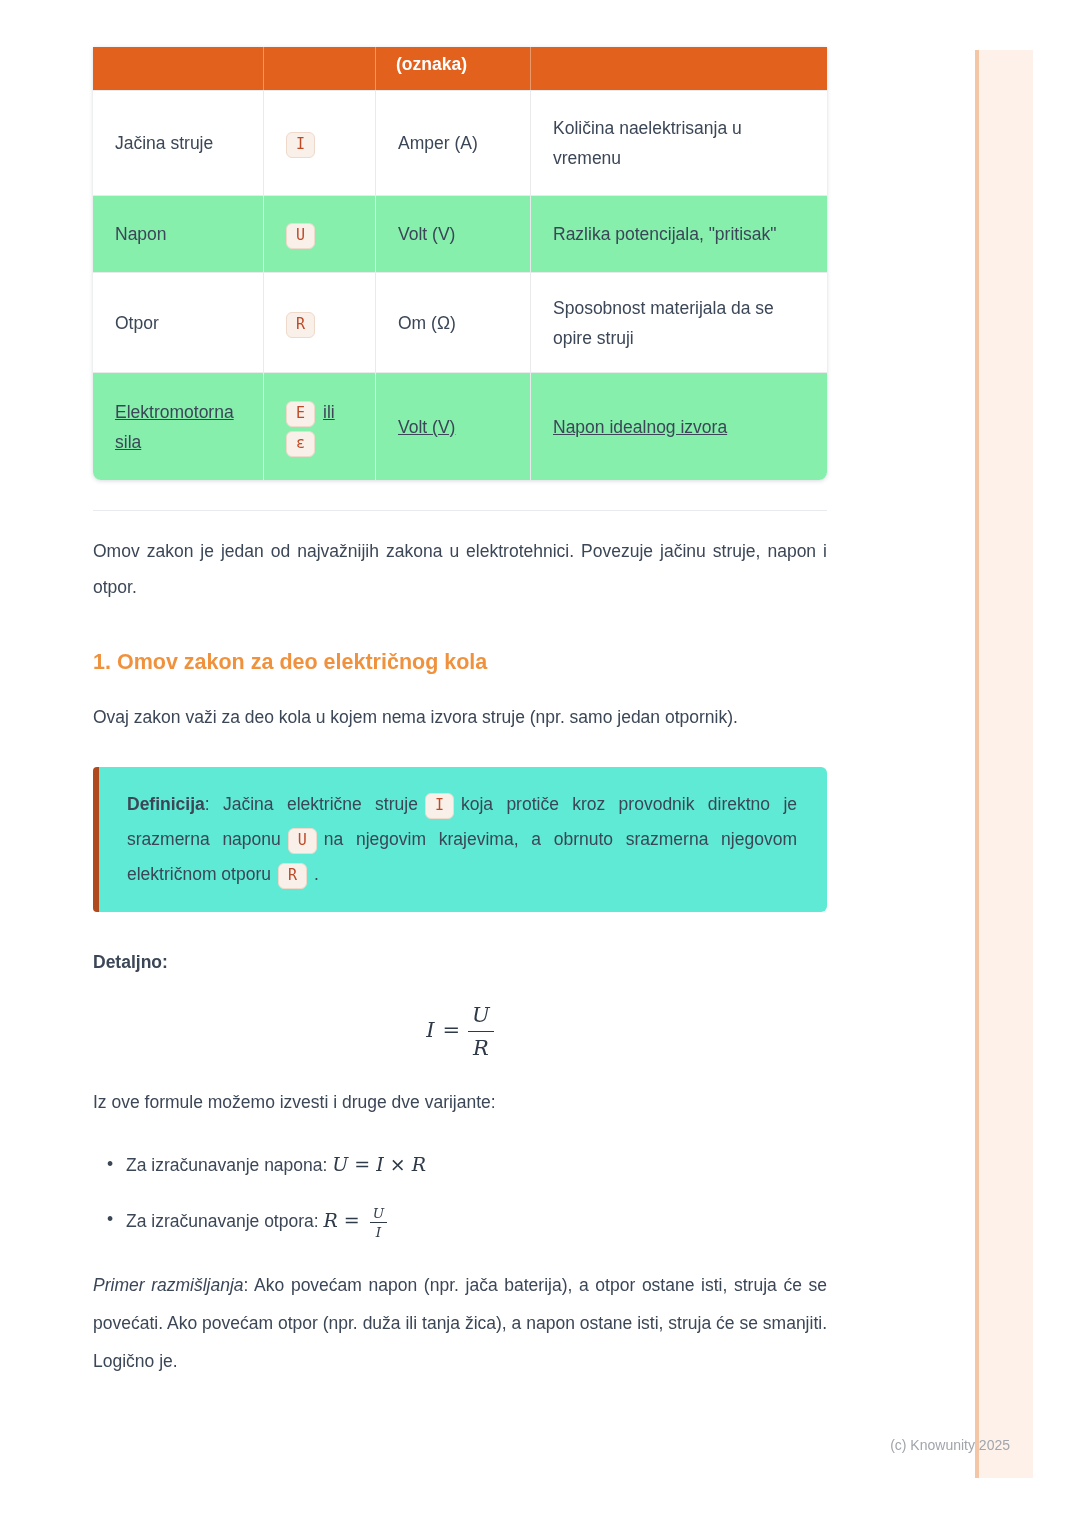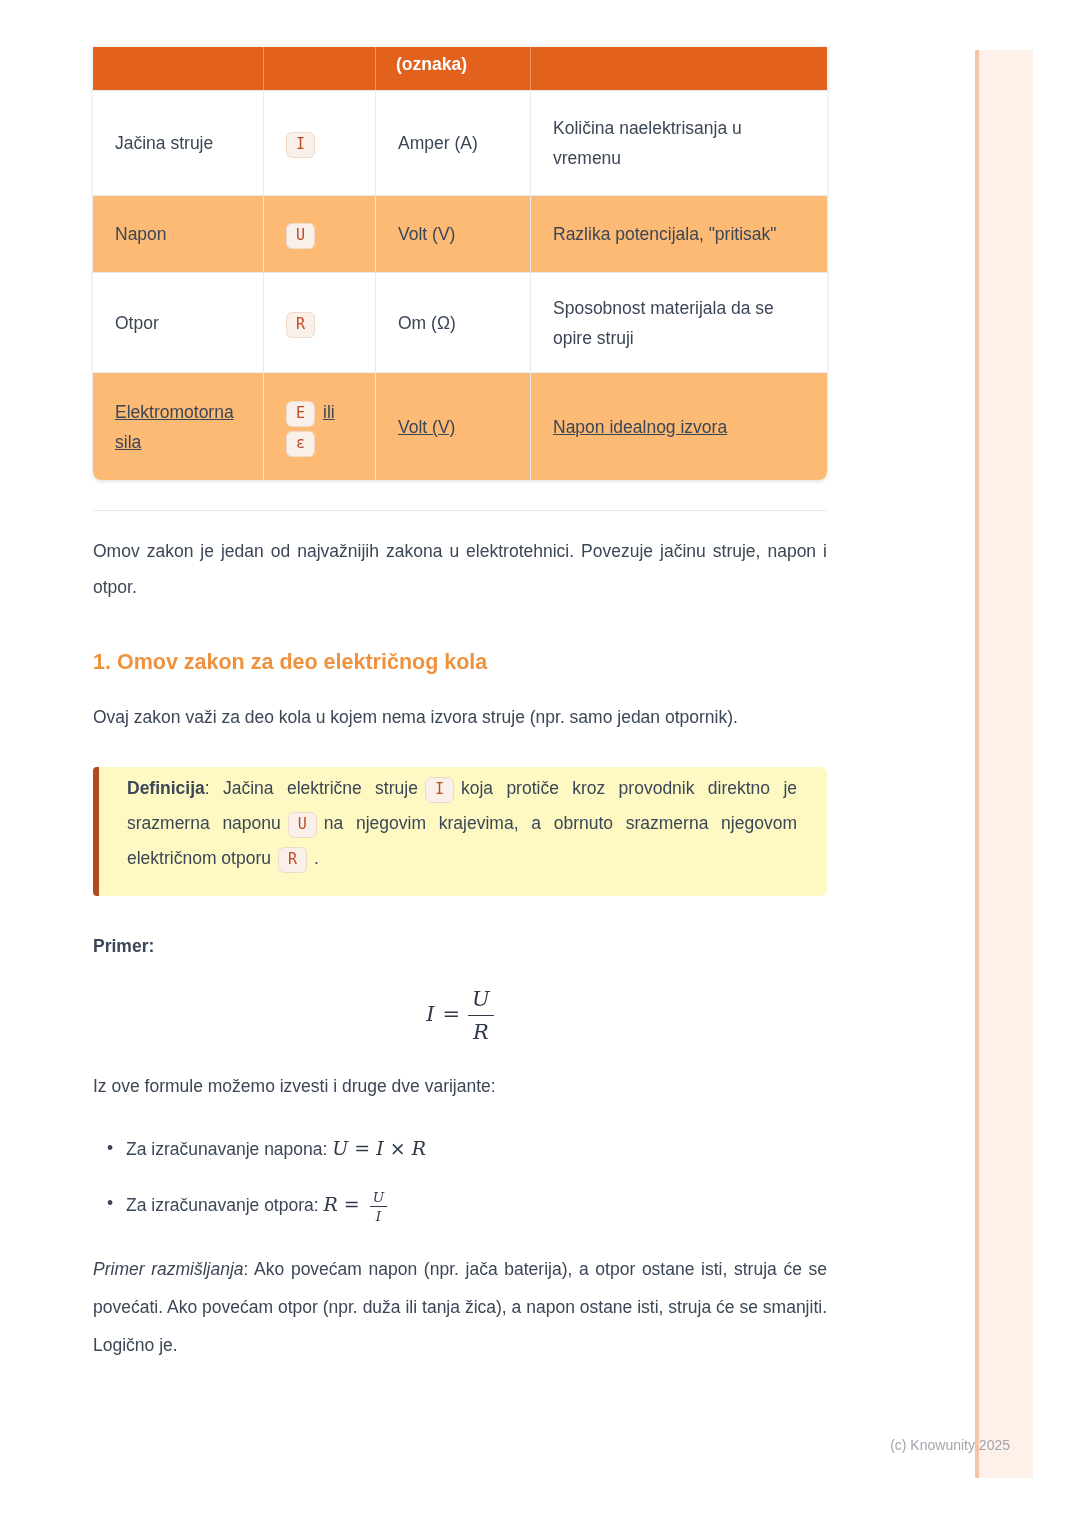--- a/index.html
+++ b/index.html
@@ -25,21 +25,21 @@
     background:#ffffff;
   }
   .trow { display:grid; grid-template-columns:170px 112px 155px 297px; }
   .thead { background:#e2611c; height:43px; }
   .thead .cell {
     color:#ffffff; font-weight:bold; font-size:17.5px;
     padding:7px 0 0 20px; border-left:1px solid rgba(255,255,255,.35);
   }
   .thead .cell:first-child { border-left:none; }
   .tbody-row { background:#ffffff; border-top:1px solid #e9eaec; }
-  .tbody-row.alt { background:#fdba74; }
+  .tbody-row.alt { background:#86efac; }
   .tbody-row .cell {
     display:flex; flex-direction:column; justify-content:center;
     padding:14px 20px 14px 22px; font-size:17.5px; line-height:30px;
     border-left:1px solid #e9eaec; color:#3b4656;
   }
   .tbody-row .cell:first-child { border-left:none; }
   .r1 { height:105px; } .r2 { height:77px; } .r3 { height:100px; } .r4 { height:108px;text-decoration:underline; }
 
   .badge {
     display:inline-block; background:#faf0ea; border:1px solid #eed9ca;
@@ -53,22 +53,22 @@
   
   .divider { border:none; border-top:1px solid #e8eaed; margin-top:30px; }
 
   h2 { margin-top:37px; font-size:27px; line-height:32px; color:#f0923d; font-weight:bold; }
   h3 { margin-top:44px; font-size:21.5px; line-height:26px; color:#f0923d; font-weight:bold; }
 
   p.body-p { margin-top:22px; font-size:17.5px; line-height:36px; color:#3b4656; text-align:justify; }
   p.single { margin-top:24px; text-align:left; }
 
   .defbox {
-    margin-top:32px; background:#fef9c3; border-left:6px solid #b04a1e;
-    border-radius:4px 6px 6px 4px; padding:4px 30px 20px 28px;
+    margin-top:32px; background:#5eead4; border-left:6px solid #b04a1e;
+    border-radius:4px 6px 6px 4px; padding:20px 30px 20px 28px;
     font-size:17.5px; line-height:35px; text-align:justify; color:#3b4656;
   }
   .defbox .badge { margin:0 7px; }
   .def-label { font-weight:bold; }
 
   .formula-label { margin-top:40px; font-size:17.5px; font-weight:bold; color:#3b4656; }
 
   .formula-wrap {
     margin-top:30px; text-align:center;
     font-family:"DejaVu Serif","Liberation Serif",serif;
@@ -163,21 +163,21 @@
   <p class="body-p">Omov zakon je jedan od najvažnijih zakona u elektrotehnici. Povezuje jačinu struje, napon i otpor.</p>
 
   <h3>1. Omov zakon za deo električnog kola</h3>
 
   <p class="body-p single">Ovaj zakon važi za deo kola u kojem nema izvora struje (npr. samo jedan otpornik).</p>
 
   <div class="defbox">
     <span class="def-label">Definicija</span><span>: Jačina električne struje</span><span class="badge">I</span><span>koja protiče kroz provodnik direktno je srazmerna naponu</span><span class="badge">U</span><span>na njegovim krajevima, a obrnuto srazmerna njegovom električnom otporu</span><span class="badge">R</span><span>.</span>
   </div>
 
-  <p class="formula-label">Primer:</p>
+  <p class="formula-label">Detaljno:</p>
 
   <div class="formula-wrap">
     <span class="math-var">I</span><span class="math-eq">=</span><span class="frac"><span class="num math-var">U</span><span class="den math-var">R</span></span>
   </div>
 
   <p class="body-p single">Iz ove formule možemo izvesti i druge dve varijante:</p>
 
   <ul class="variants">
     <li><span>Za izračunavanje napona: </span><span class="imath">U = I × R</span></li>
     <li><span>Za izračunavanje otpora: </span><span class="imath">R = </span><span class="ifrac"><span class="num">U</span><span class="den">I</span></span></li>

